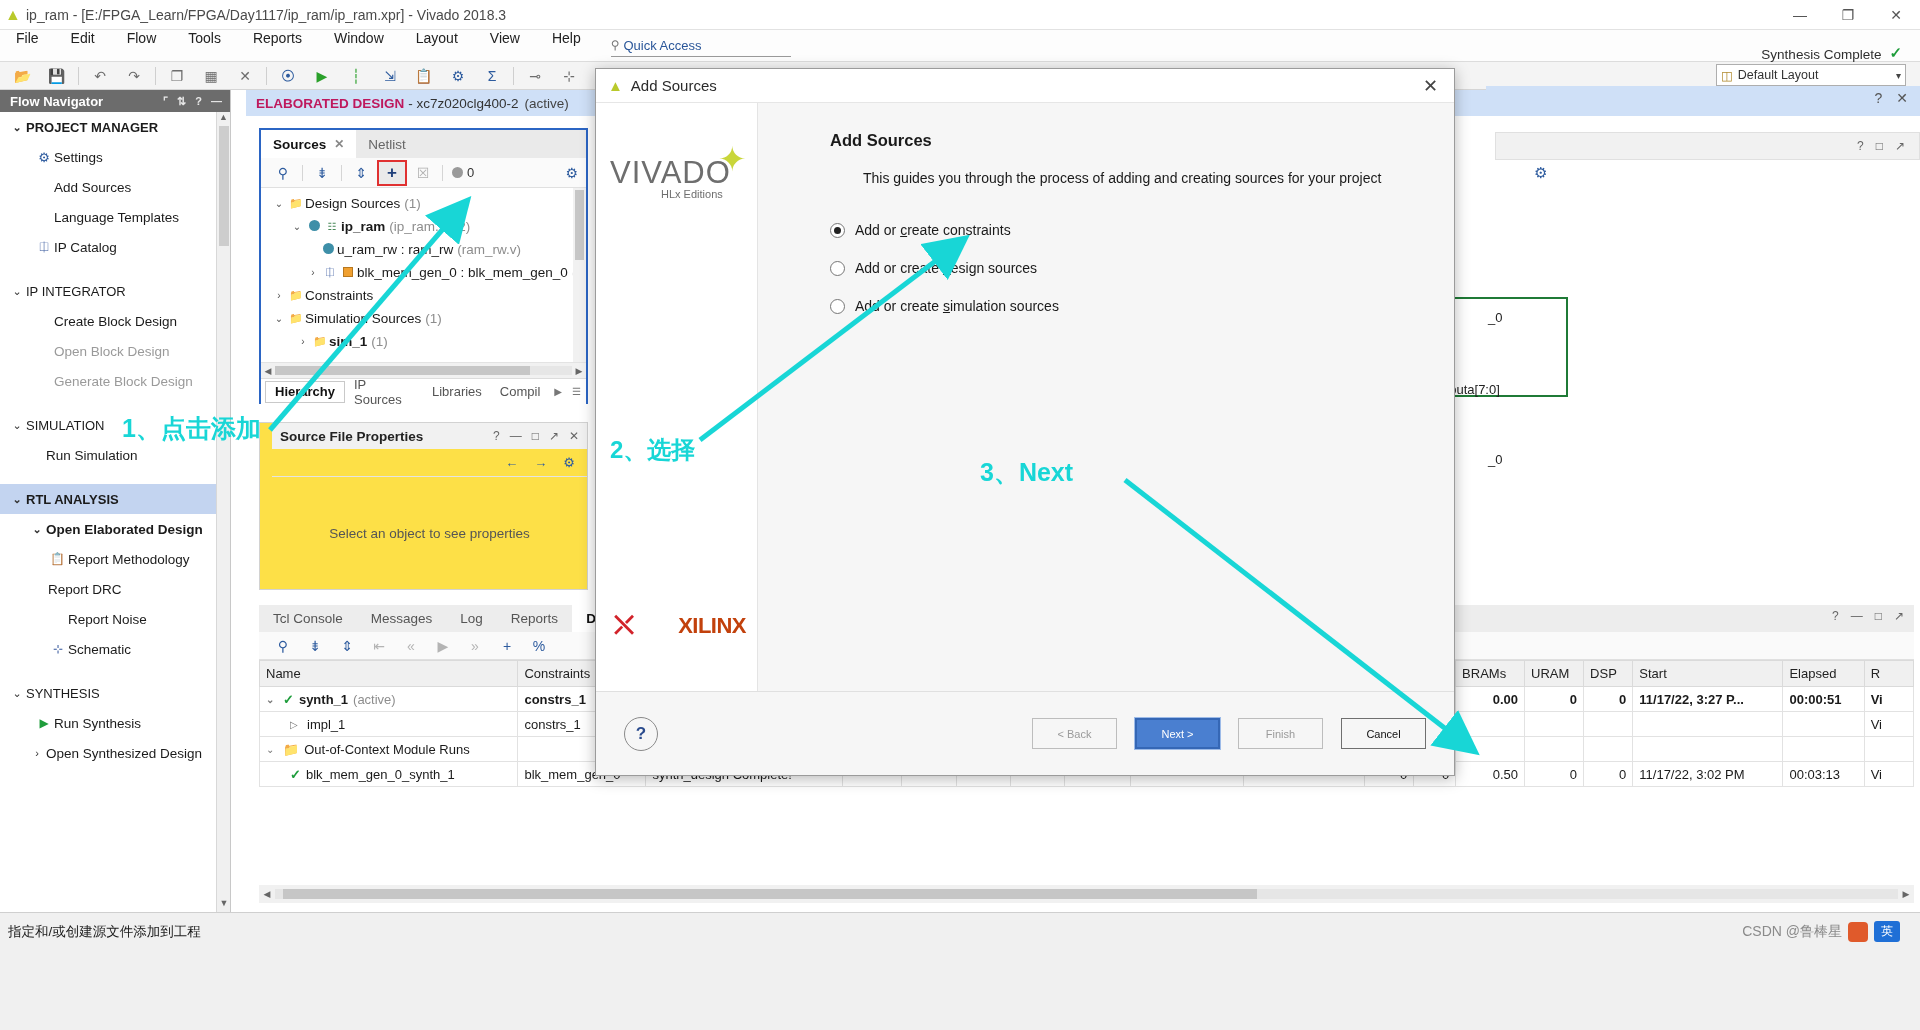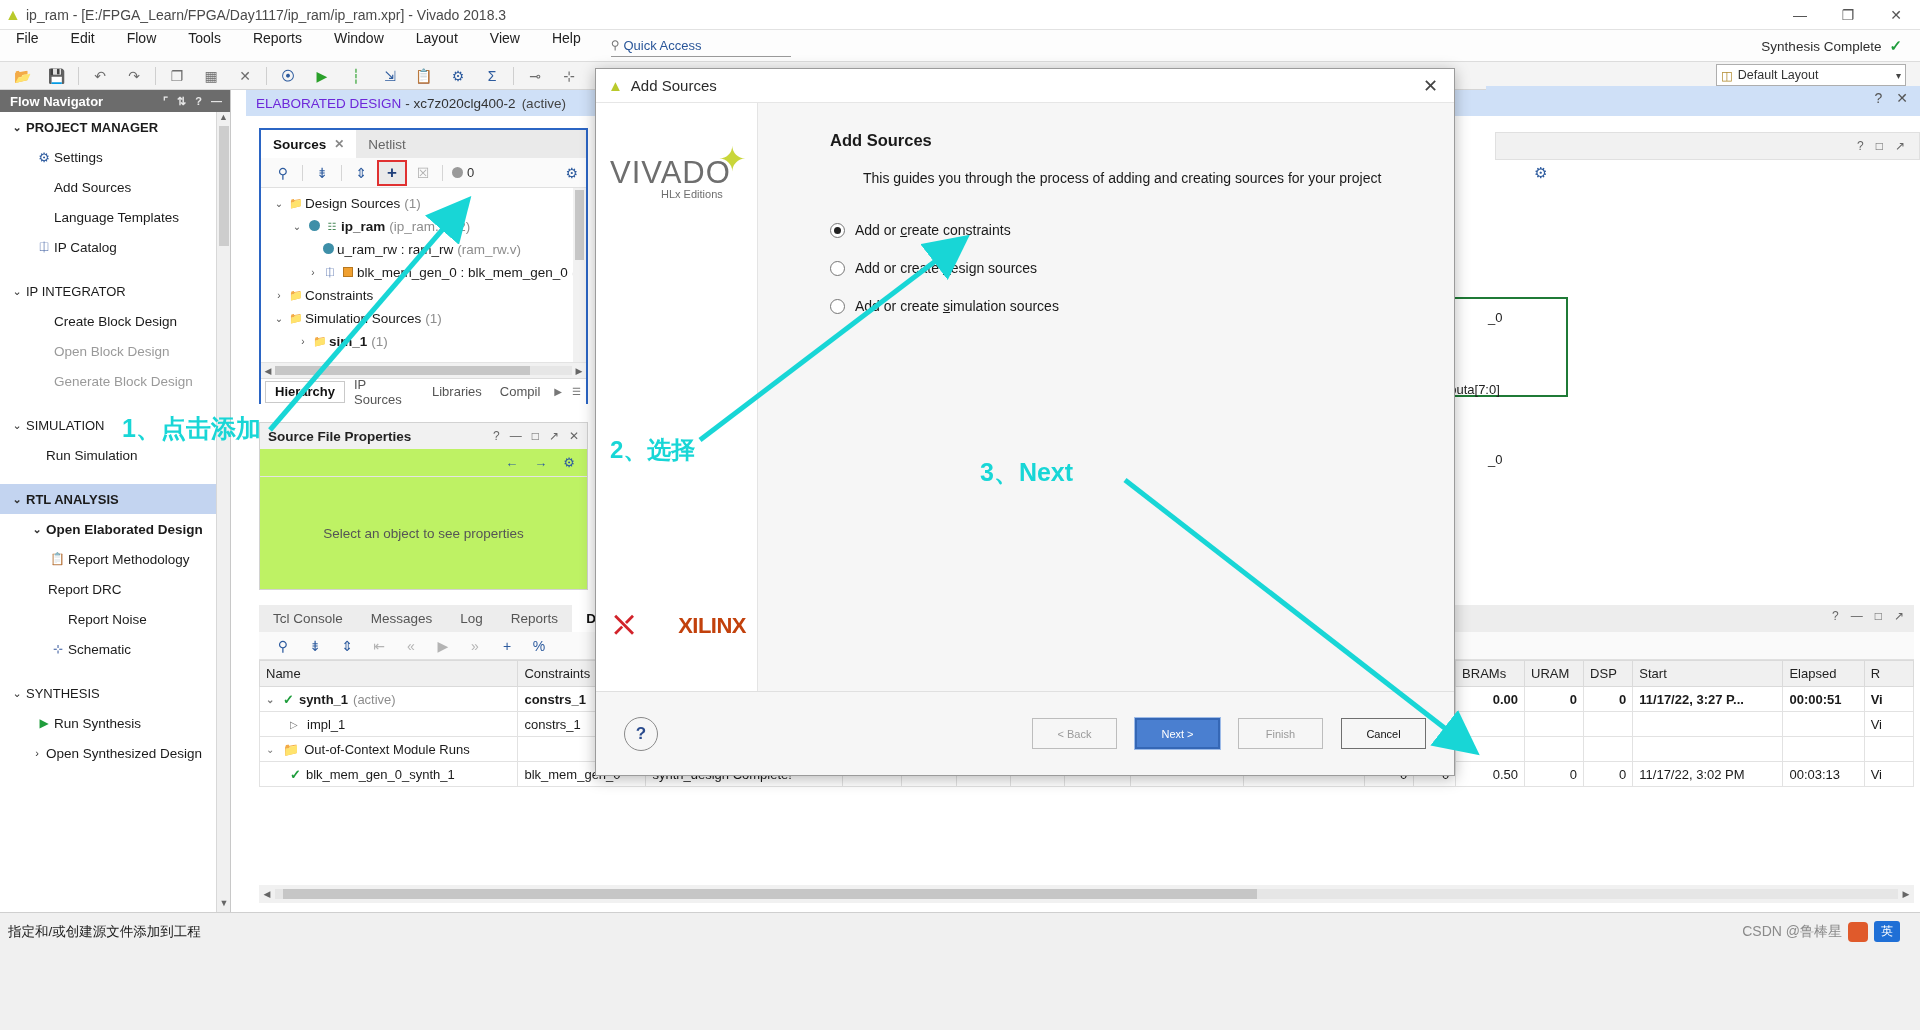--- a/index.html
+++ b/index.html
@@ -33,21 +33,21 @@
     display:flex; align-items:center;
   }
   .menu-item { padding:0 16px; font-size:14px; color:#222; height:32px;
                display:flex; align-items:flex-start; }
   .quick {
     margin-left:14px; width:180px; height:22px; border-bottom:1px solid #9a9a9a;
     display:flex; align-items:center; font-size:13px; color:#2a5699;
   }
   .quick .q-ico { color:#777; margin-right:4px; font-size:12px; }
   .synth-complete {
-    position:absolute; right:18px; top:0; height:32px; display:flex; align-items:center;
+    position:absolute; right:18px; top:0; height:32px; display:flex; align-items:flex-end;
     font-size:13.5px; color:#2e2e2e;
   }
   .synth-complete .chk { color:#1f9d3c; margin-left:8px; font-size:15px; font-weight:bold; }
 
   
   .toolbar {
     position:absolute; left:0; top:62px; width:1920px; height:28px;
     background:#f4f4f4; border-bottom:1px solid #d5d5d5;
     display:flex; align-items:center; padding-left:6px;
   }
@@ -90,21 +90,21 @@
                border-left:1px solid #d8d8d8; }
   .fn-scroll .up, .fn-scroll .dn { height:14px; text-align:center; font-size:9px; color:#666; }
   .fn-scroll .thumb { position:absolute; top:14px; left:2px; width:10px; height:120px;
                       background:#cdcdcd; }
 
   
   .elab-bar {
     position:absolute; left:246px; top:90px; width:1674px; height:26px;
     background:#cfe0f7; display:flex; align-items:center; padding-left:10px; font-size:13.5px;
   }
-  .elab-bar b { font-weight:normal; color:#6d28d9; }
+  .elab-bar b { font-weight:bold; color:#be185d; }
   .elab-bar .dev { color:#333; margin-left:4px; }
   .elab-bar .act { color:#444; margin-left:6px; }
   .elab-bar .ctrl { margin-left:auto; display:flex; gap:14px; padding-right:12px;
                     color:#555; font-size:14px; }
 
   
   .sources-panel {
     position:absolute; left:259px; top:128px; width:329px; height:276px;
     border:2px solid #2b65c4; background:#fff;
   }
@@ -147,21 +147,21 @@
   .sp-hscroll .thumb { position:absolute; left:0; top:0; width:86%; height:9px; background:#c6c6c6; }
   .sp-bottabs { height:26px; background:#fff; border-top:1px solid #dcdcdc; display:flex;
                 align-items:center; padding-left:4px; }
   .sp-bt { padding:0 9px; height:22px; display:flex; align-items:center; font-size:13px;
            color:#555; }
   .sp-bt.active { background:#fff; border:1px solid #c9c9c9; color:#111; font-weight:bold; }
   .sp-bt.ar { color:#777; font-size:10px; padding:0 5px; }
 
   
   .sfp { position:absolute; left:259px; top:422px; width:329px; height:168px;
-         border:1px solid #d2d2d2; background:#bef264; }
+         border:1px solid #d2d2d2; background:#fde047;padding-left:12px; }
   .sfp-title { height:26px; background:#f1f1f1; display:flex; align-items:center;
                padding-left:8px; font-size:13.5px; font-weight:bold; color:#222; }
   .sfp-title .ctrl { margin-left:auto; display:flex; gap:10px; padding-right:8px;
                      color:#666; font-size:12px; font-weight:normal; }
   .sfp-tb { height:28px; border-bottom:1px solid #e4e4e4; display:flex; align-items:center;
             justify-content:flex-end; gap:16px; padding-right:12px; color:#2d5b9e; font-size:13px; }
   .sfp-body { height:112px; display:flex; align-items:center; justify-content:center;
               font-size:13.5px; color:#555; }
 
   

